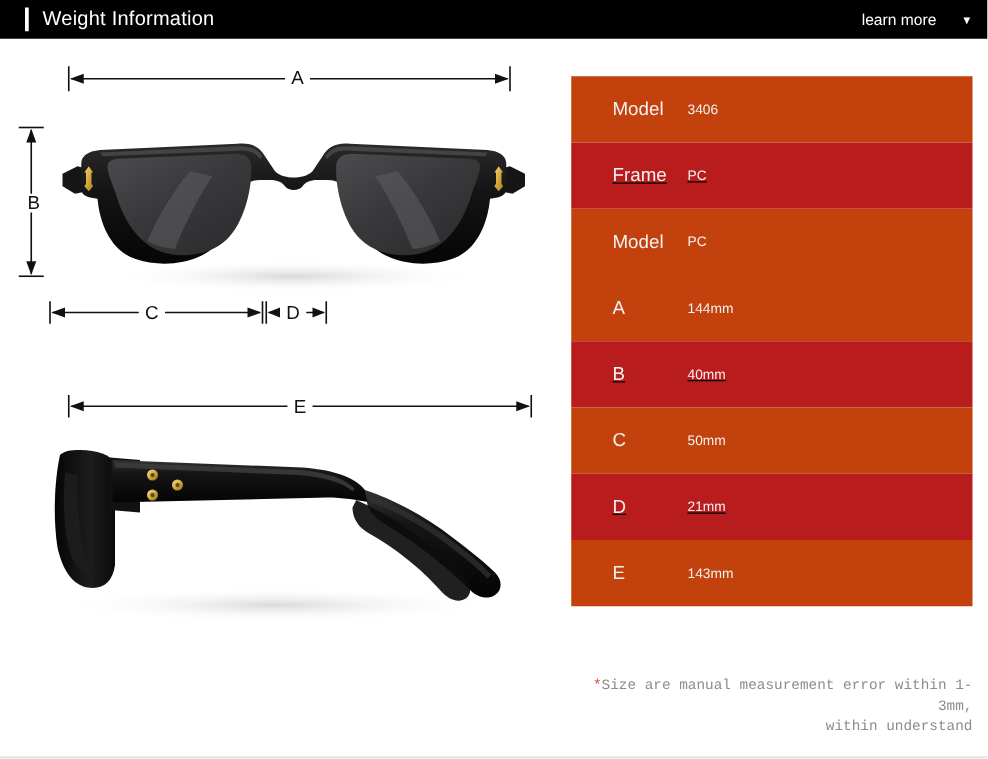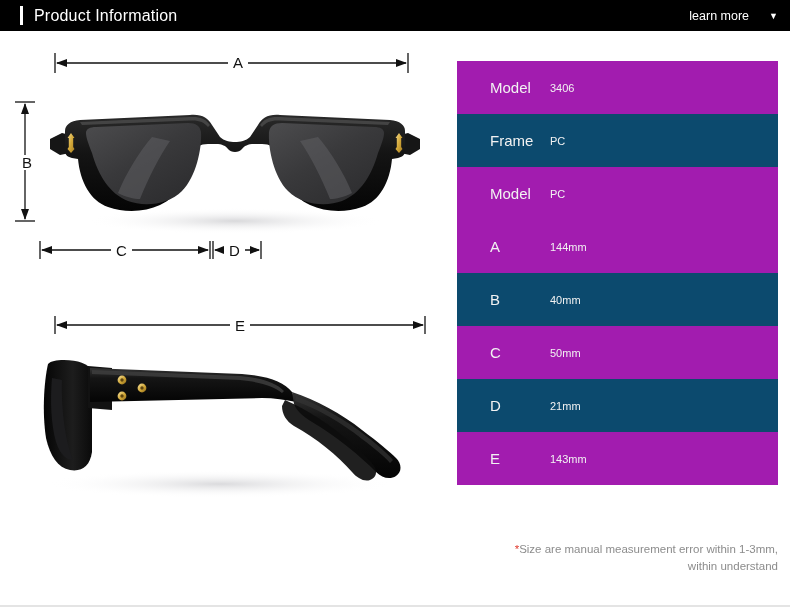--- a/index.html
+++ b/index.html
@@ -90,22 +90,22 @@
     left: 457px;
     top: 61px;
     width: 321px;
   }
   .spec-row {
     display: flex;
     align-items: center;
     height: 53px;
     box-sizing: border-box;
   }
-  .spec-row.odd  { background: #a21caf; }
-  .spec-row.even { background: #0c4a6e; }
+  .spec-row.odd  { background: #c2410c; }
+  .spec-row.even { background: #b91c1c; text-decoration: underline; }
   .spec-key {
     width: 93px;
     padding-left: 33px;
     box-sizing: border-box;
     color: #f2f2f2;
     font-size: 15px;
     white-space: nowrap;
   }
   .spec-val {
     color: #f2f2f2;
@@ -115,29 +115,30 @@
 
   #spec-note {
     position: absolute;
     left: 450px;
     top: 541px;
     width: 328px;
     text-align: right;
     color: #8c8c8c;
     font-size: 11.5px;
     line-height: 1.45;
+    font-family: Liberation Mono, monospace;
   }
   #spec-note .asterisk { color: #e03c31; }
 </style>
 </head>
 <body>
 
 <div id="header">
   <div id="header-accent"></div>
-  <div id="header-title">Product Information</div>
+  <div id="header-title">Weight Information</div>
   <div id="header-spacer"></div>
   <div id="learn-more">
     <span>learn more</span>
     <span class="caret">▼</span>
   </div>
 </div>
 
 <div id="diagram-panel">
 
   <svg class="glasses-svg" style="left:40px; top:58px;" width="390" height="145" viewBox="0 0 390 145">

